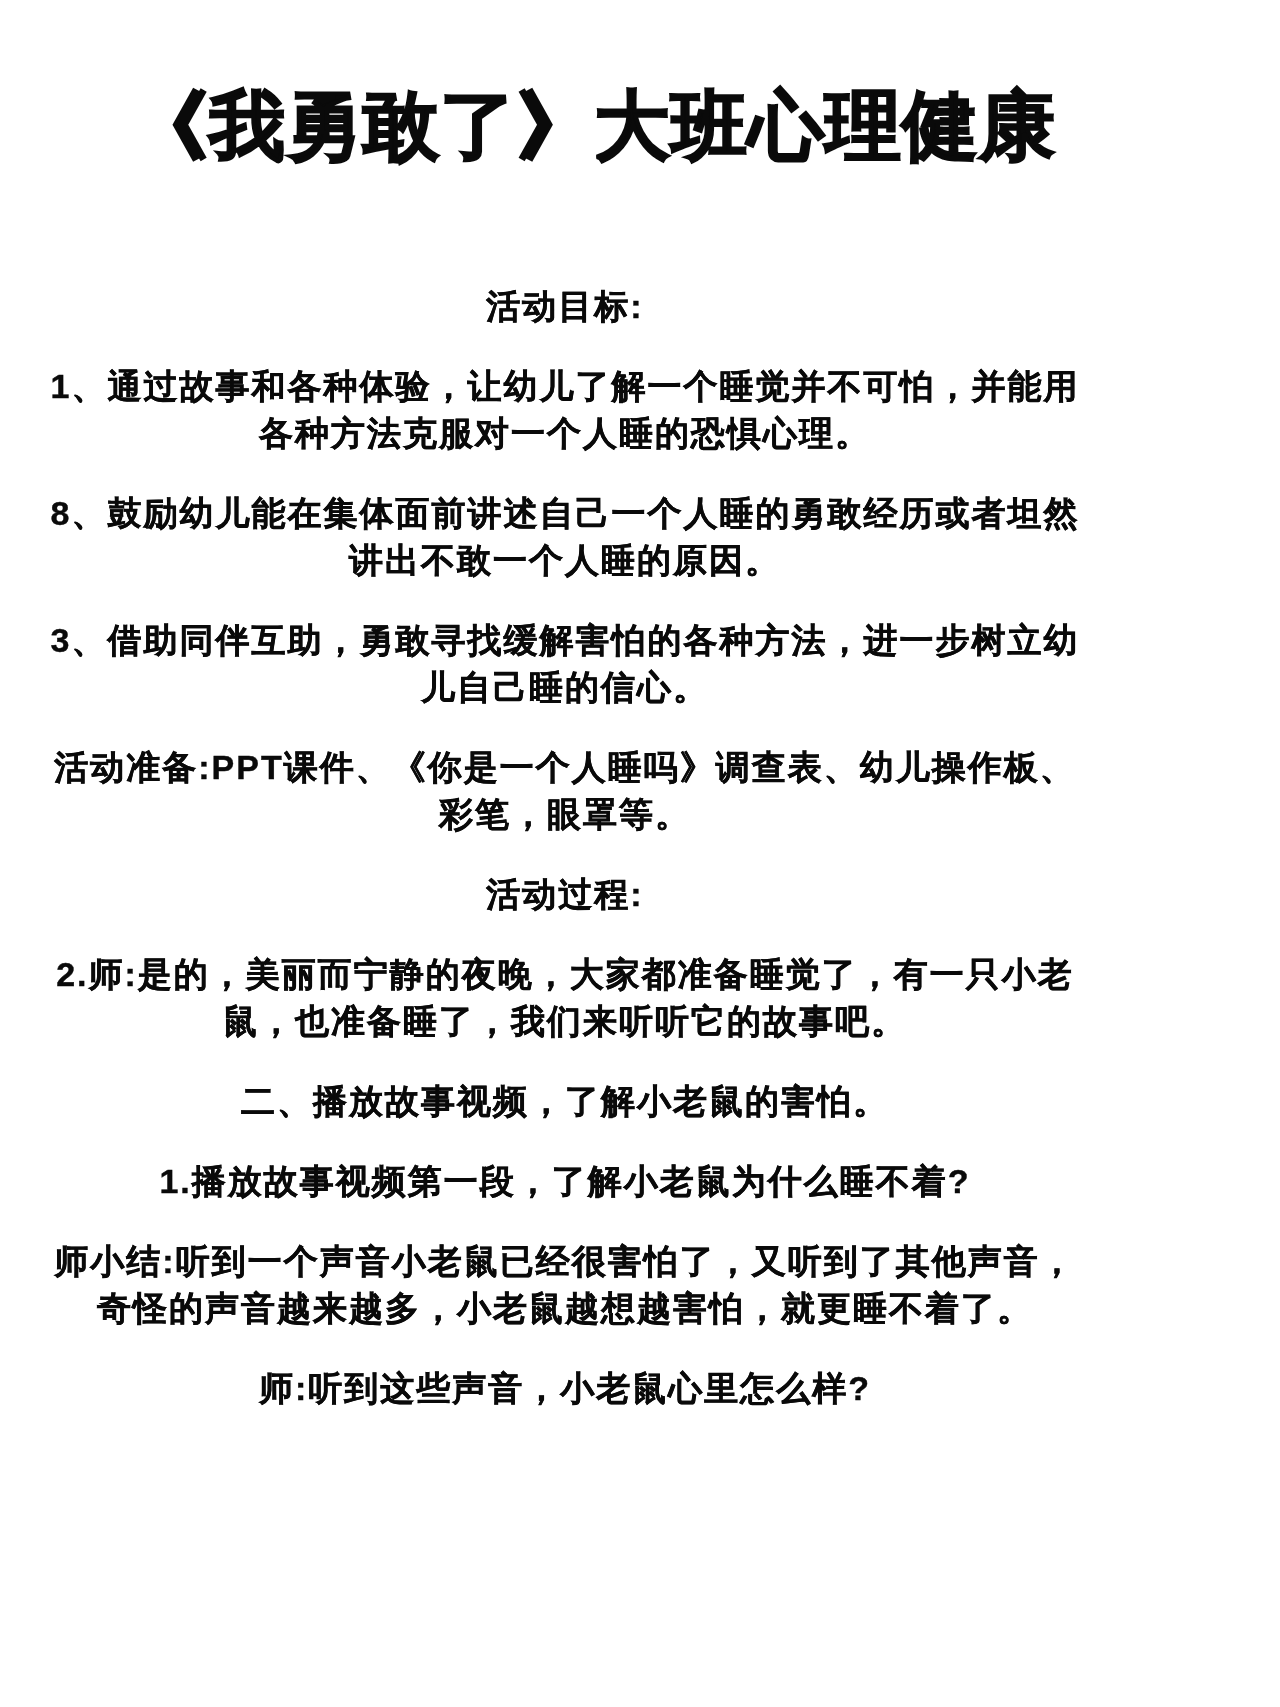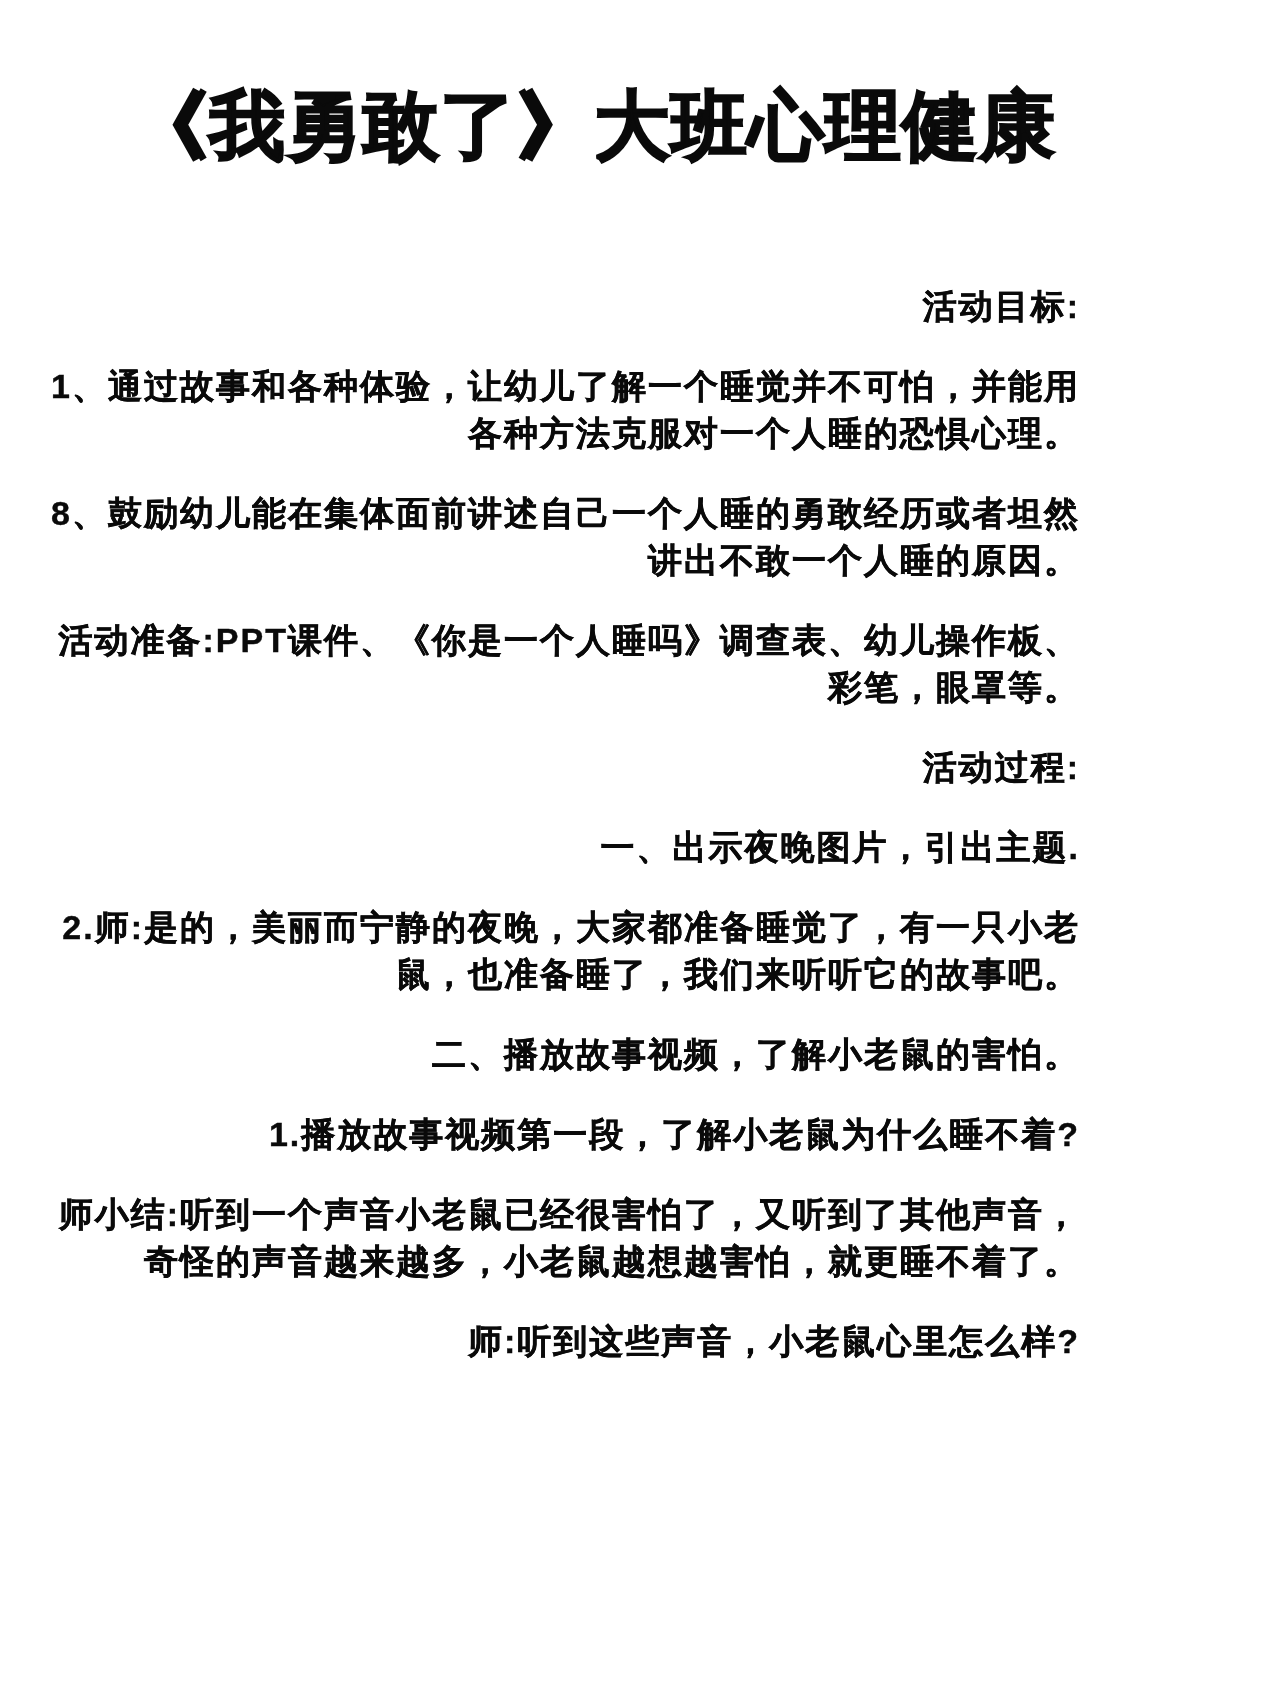--- a/index.html
+++ b/index.html
@@ -26,21 +26,21 @@
     letter-spacing: 1px;
     -webkit-text-stroke: 2px #0a0a0a;
   }
   .content {
     margin: 117px 108px 0 50px;
     font-size: 34px;
     line-height: 47px;
     font-weight: 700;
     letter-spacing: 2px;
     -webkit-text-stroke: 0.4px #0a0a0a;
-    text-align: right;
+    text-align: center;
   }
   .para {
     margin: 0 0 33px 0;
   }
   .para div {
     margin: 0;
   }
 </style>
 </head>
 <body>
@@ -50,26 +50,26 @@
   <h1 class="doc-title">《我勇敢了》大班心理健康</h1>
 
   <div class="content">
 
     <p class="para">活动目标:</p>
 
     <p class="para">1、通过故事和各种体验，让幼儿了解一个睡觉并不可怕，并能用各种方法克服对一个人睡的恐惧心理。</p>
 
     <p class="para">8、鼓励幼儿能在集体面前讲述自己一个人睡的勇敢经历或者坦然讲出不敢一个人睡的原因。</p>
 
+    <p class="para">3、借助同伴互助，勇敢寻找缓解害怕的各种方法，进一步树立幼儿自己睡的信心。</p>
 
     <p class="para">活动准备:PPT课件、《你是一个人睡吗》调查表、幼儿操作板、彩笔，眼罩等。</p>
 
     <p class="para">活动过程:</p>
 
-    <p class="para">一、出示夜晚图片，引出主题.</p>
 
     <div class="para">
       <div>2.师:是的，美丽而宁静的夜晚，大家都准备睡觉了，有一只小老鼠，也准备睡了，我们来听听它的故事吧。</div>
     </div>
 
     <p class="para">二、播放故事视频，了解小老鼠的害怕。</p>
 
     <p class="para">1.播放故事视频第一段，了解小老鼠为什么睡不着?</p>
 
 

